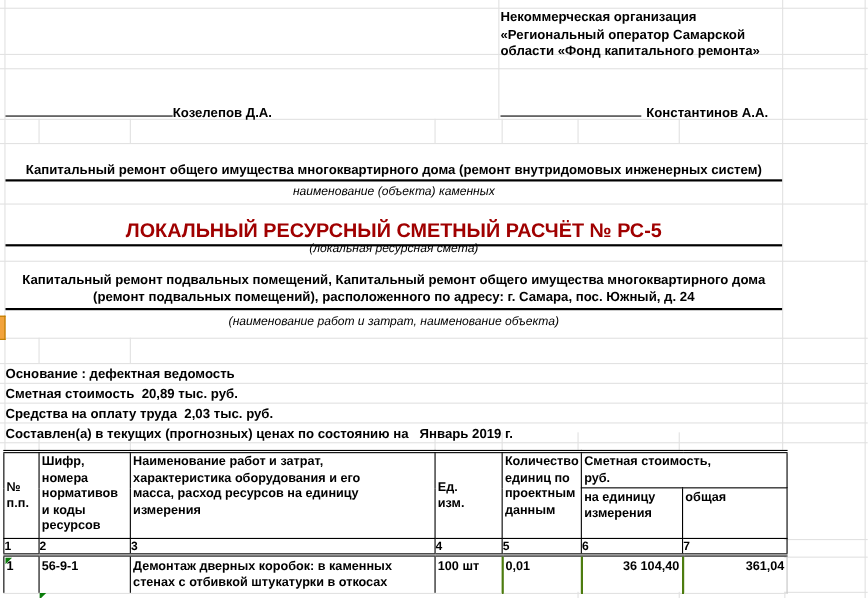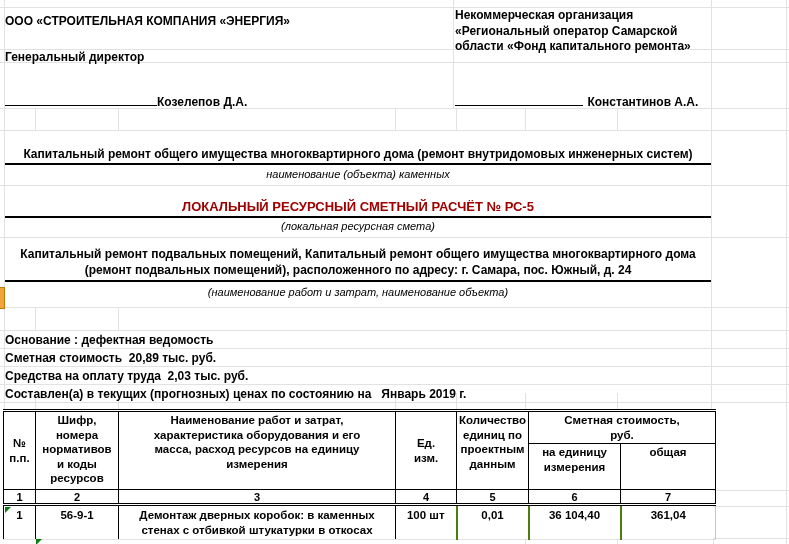--- a/index.html
+++ b/index.html
@@ -14,21 +14,21 @@
   .pre{white-space:pre-line;}
   .abs{position:absolute;}
   .sig-line{display:inline-block;border-bottom:1px solid #000;height:13px;vertical-align:baseline;}
   
   .center-block{position:absolute;left:5px;width:706px;text-align:center;}
   .rule{border-bottom:2px solid #000;}
   .caption{font-style:italic;font-size:11px;font-weight:normal;}
   
   table.est{position:absolute;left:3px;top:409px;border-collapse:collapse;table-layout:fixed;
             border-top:3px double #000;border-left:1px solid #000;}
-  table.est td{font-weight:bold;font-size:11.5px;line-height:14.5px;text-align:center;
+  table.est td{font-weight:bold;font-size:11.5px;line-height:14.5px;
                padding:1px 2px;overflow:hidden;}
   td.hd{border:1px solid #000;vertical-align:top;}
   td.hd.mid{vertical-align:middle;}
   tr.nums td{border:1px solid #000;border-bottom:3px double #000;height:13px;
              font-size:11px;line-height:12px;padding:0;}
   tr.data td{height:30px;vertical-align:top;padding-top:2px;border-bottom:1px solid #e2e2e2;}
   tr.data td.bL{border-left:1px solid #000;}
   tr.data td.gL{border-left:2px solid #4d7c0f;}
   tr.data td.gR{border-right:1px solid #c4c4c4;}
   td.cell-name{text-align:left;padding-left:4px;padding-right:4px;}
@@ -76,37 +76,35 @@
     <div class="vl" style="left:456px;top:393px;height:16px"></div>
     <div class="vl" style="left:525px;top:393px;height:16px"></div>
     <div class="vl" style="left:617px;top:393px;height:16px"></div>
     <div class="vl" style="left:711px;top:0;height:409px"></div>
     <div class="vl" style="left:786px;top:0;height:544px"></div>
     <div class="vl" style="left:525px;top:538px;height:6px"></div>
     <div class="vl" style="left:617px;top:538px;height:6px"></div>
     <div class="vl" style="left:713px;top:538px;height:6px"></div>
   </div>
 
-  <div class="abs t-bold" style="left:5px;top:14px;width:440px">ООО «СТРОИТЕЛЬНАЯ КОМПАНИЯ «ЭНЕРГИЯ»</div>
   <div class="abs t-bold pre" style="left:455px;top:8px;width:300px;line-height:15.5px">Некоммерческая организация
 «Региональный оператор Самарской
 области «Фонд капитального ремонта»</div>
-  <div class="abs t-bold" style="left:5px;top:50px">Генеральный директор</div>
 
   <div class="abs" style="left:5px;top:92px">
     <span class="sig-line" style="width:152px"></span><span class="t-bold">Козелепов Д.А.</span>
   </div>
   <div class="abs" style="left:455px;top:92px">
     <span class="sig-line" style="width:128px"></span>&nbsp;<span class="t-bold">Константинов А.А.</span>
   </div>
 
   <div class="center-block t-bold rule" style="top:147px;padding-bottom:2px">Капитальный ремонт общего имущества многоквартирного дома (ремонт внутридомовых инженерных систем)</div>
   <div class="center-block caption" style="top:168px">наименование (объекта) каменных</div>
 
-  <div class="center-block rule" style="top: 199px; padding-bottom: 2px; font-weight: bold; font-size: 13px; color: rgb(160, 0, 0);">ЛОКАЛЬНЫЙ РЕСУРСНЫЙ СМЕТНЫЙ РАСЧЁТ № РС-5</div>
+  <div class="center-block rule" style="top: 199px; padding-bottom: 2px; font-weight: bold; font-size: 18px; color: rgb(160, 0, 0);">ЛОКАЛЬНЫЙ РЕСУРСНЫЙ СМЕТНЫЙ РАСЧЁТ № РС-5</div>
   <div class="center-block caption" style="top:220px">(локальная ресурсная смета)</div>
 
   <div class="center-block t-bold rule" style="top:246px;line-height:16px;padding-bottom:2px">Капитальный ремонт подвальных помещений, Капитальный ремонт общего имущества многоквартирного дома (ремонт подвальных помещений), расположенного по адресу: г. Самара, пос. Южный, д. 24</div>
   <div class="center-block caption" style="top:286px">(наименование работ и затрат, наименование объекта)</div>
 
   <div class="orange-marker" style="background: rgb(242, 163, 60);"></div>
 
   <div class="abs t-bold" style="left:5px;top:331px;line-height:18px">
     <div>Основание : дефектная ведомость</div>
     <div>Сметная стоимость&nbsp; 20,89 тыс. руб.</div>

